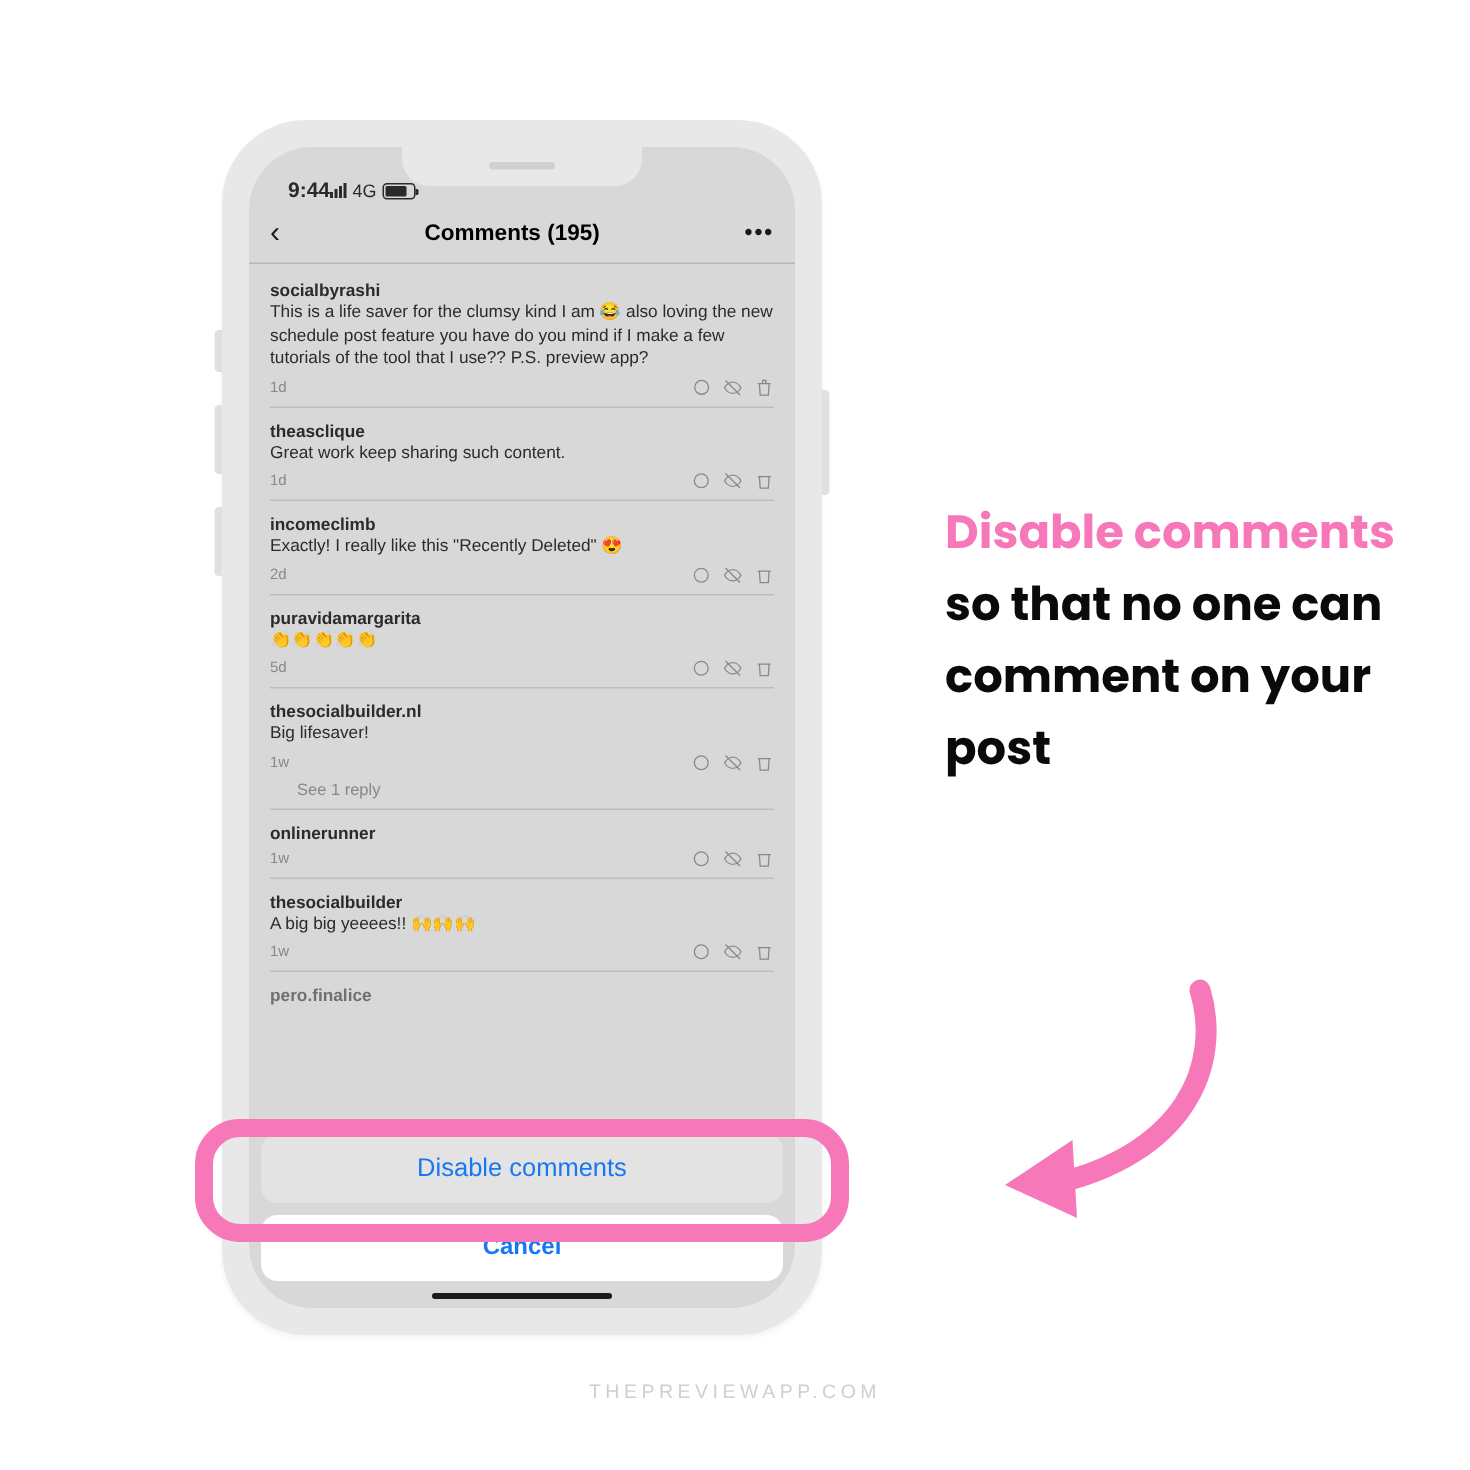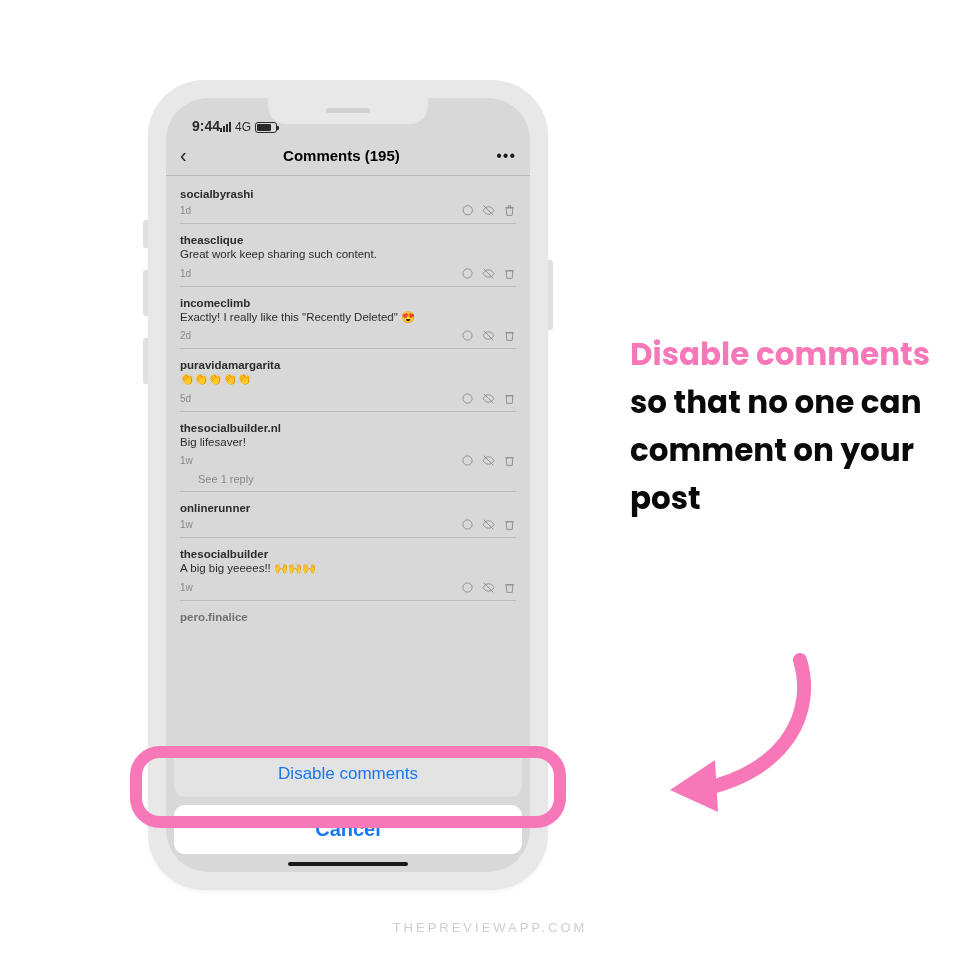--- a/index.html
+++ b/index.html
@@ -130,21 +130,21 @@
     font-size:17px;
     color:#1877f2;
     margin-bottom:8px;
     font-weight:400;
   }
   .cancel-btn{
     background:#ffffff;
     border-radius:11px;
     text-align:center;
     padding:13px 0;
-    font-size:20px;
+    font-size:16px;
     color:#1877f2;
     font-weight:600;
   }
   .home-indicator{
     width:120px; height:4px; background:#1a1a1a; border-radius:3px;
     margin:8px auto 0 auto;
   }
 
   .highlight-box{
     position:absolute;
@@ -226,20 +226,21 @@
     <div class="nav-bar">
       <span class="back-chevron">‹</span>
       <span class="nav-title">Comments (195)</span>
       <span class="more-dots">•••</span>
     </div>
 
     <div class="comment-list">
 
       <div class="comment">
         <div class="c-user">socialbyrashi</div>
+        <div class="c-text">This is a life saver for the clumsy kind I am 😂 also loving the new schedule post feature you have do you mind if I make a few tutorials of the tool that I use?? P.S. preview app?</div>
         <div class="c-meta">
           <span class="c-time">1d</span>
           <span class="c-actions">
             <svg viewBox="0 0 24 24" fill="none" stroke="#888" stroke-width="1.6">
                 <path d="M21 11.5a8.38 8.38 0 0 1-8.5 8.5A8.5 8.5 0 0 1 4 11.5 8.38 8.38 0 0 1 12.5 3 8.5 8.5 0 0 1 21 11.5z"></path>
               </svg>
             <svg viewBox="0 0 24 24" fill="none" stroke="#888" stroke-width="1.6">
                 <path d="M2 12s3.5-7 10-7 10 7 10 7-3.5 7-10 7S2 12 2 12z"></path>
                 <line x1="3" y1="3" x2="21" y2="21"></line>
               </svg>

